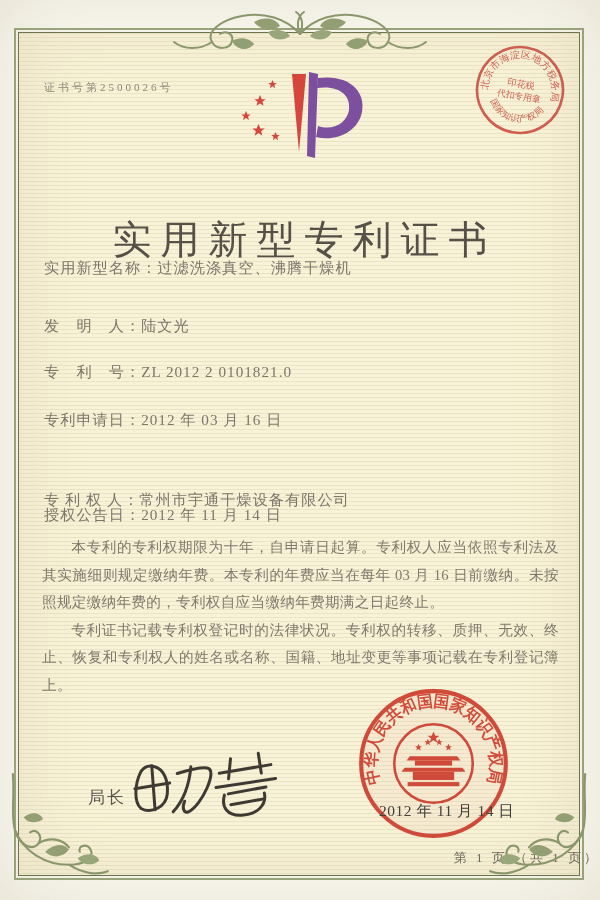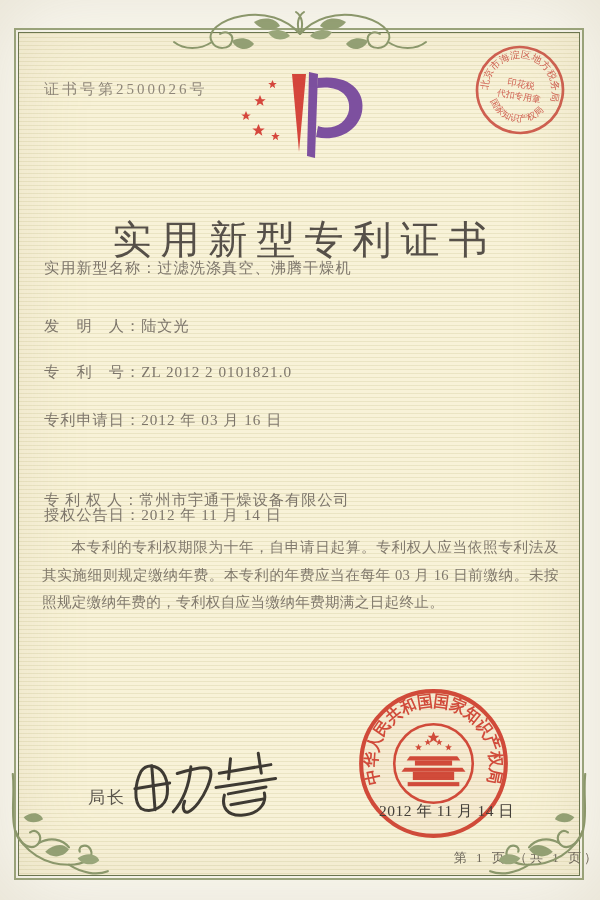--- a/index.html
+++ b/index.html
@@ -23,21 +23,21 @@
         rgba(186,180,120,0.22) 0px, rgba(186,180,120,0.22) 1px,
         rgba(0,0,0,0) 1px, rgba(0,0,0,0) 4px);
   }
   .vignette{
     position:absolute;inset:0;pointer-events:none;z-index:60;
     box-shadow:inset 0 0 90px rgba(150,130,90,0.20);
   }
   
   .cert-number{
     position:absolute;left:44px;top:80px;z-index:5;
-    font-size:15px;letter-spacing:3px;color:#8f877a;
+    font-size:11px;letter-spacing:3px;color:#8f877a;
   }
   .logo{position:absolute;left:236px;top:70px;width:130px;height:96px;z-index:4;}
   .tax-stamp{
     position:absolute;left:474px;top:44px;width:92px;height:92px;
     z-index:6;opacity:.85;transform:rotate(10deg);
   }
   .title{
     position:absolute;left:0;right:0;top:180px;z-index:5;
     text-align:center;font-size:39px;font-weight:500;
     letter-spacing:9px;color:#565049;text-indent:9px;margin-top:33px;
@@ -179,20 +179,21 @@
   </div>
   <div class="field f5">
     <span>专 利 权 人：</span><span>常州市宇通干燥设备有限公司</span>
   </div>
   <div class="field f6">
     <span>授权公告日：</span><span>2012 年 11 月 14 日</span>
   </div>
 
   <div class="body-text">
     <p>本专利的专利权期限为十年，自申请日起算。专利权人应当依照专利法及其实施细则规定缴纳年费。本专利的年费应当在每年 03 月 16 日前缴纳。未按照规定缴纳年费的，专利权自应当缴纳年费期满之日起终止。</p>
+    <p>专利证书记载专利权登记时的法律状况。专利权的转移、质押、无效、终止、恢复和专利权人的姓名或名称、国籍、地址变更等事项记载在专利登记簿上。</p>
   </div>
 
   <div class="director-label">局长</div>
   <svg class="signature" viewBox="0 0 175 100" role="img" aria-label="田力普">
     <g fill="none" stroke="#3e3a33" stroke-width="3" stroke-linecap="round" transform="rotate(-3 87 50)">
       <path d="M22 30 C15 42 13 60 20 67 C30 73 45 67 47 54 C49 41 45 29 36 26 C30 24 25 26 22 30"></path>
       <path d="M15 47 L50 43"></path>
       <path d="M33 25 L34 69"></path>
       <path d="M72 28 C70 42 64 60 52 72"></path>
       <path d="M58 34 C70 31 82 29 88 30 C94 31 92 40 87 50 C82 60 74 70 67 73 C62 74 61 68 64 62"></path>

